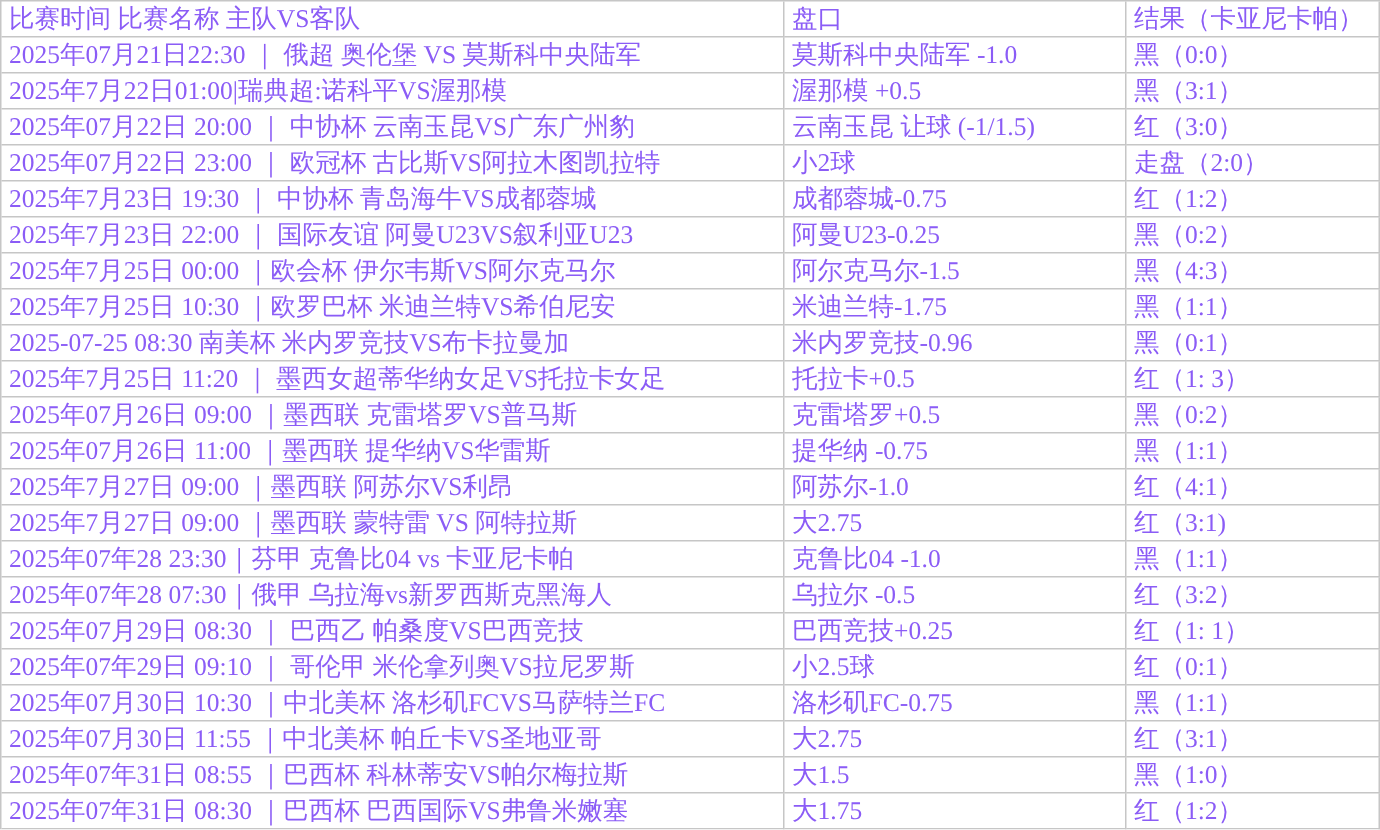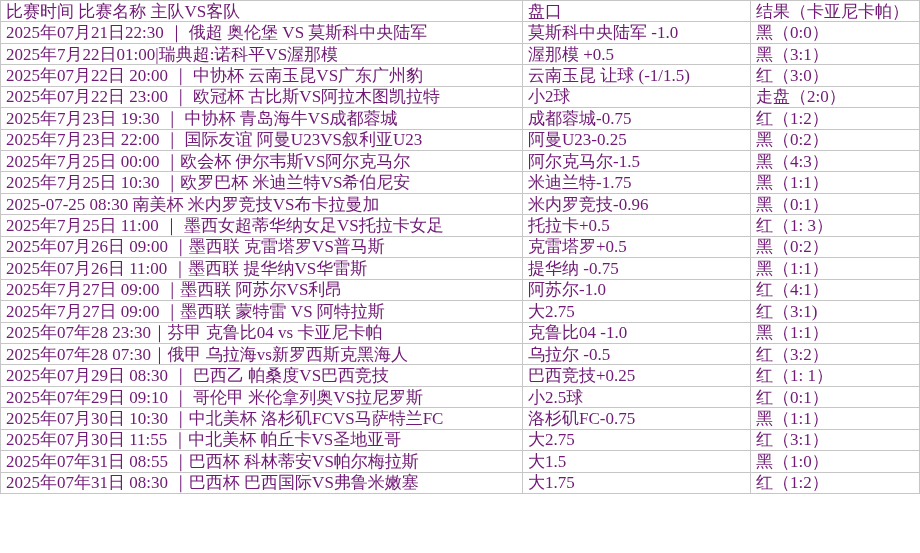--- a/index.html
+++ b/index.html
@@ -1,27 +1,27 @@
 <!DOCTYPE html>
 <html style="--grid: #c6c6c6;"><head>
 <meta charset="utf-8">
 <style>
   html, body { margin: 0; padding: 0; background: #ffffff; }
   .sheet {
     width: 920px;
-    height: 494px;
+    height: 553px;
     box-sizing: border-box;
     display: grid;
     grid-template-columns: 522px 228px 169px;
     grid-template-rows: repeat(23, 1fr);
     border-top: 1px solid var(--grid, #c6c6c6);
     border-left: 1px solid var(--grid, #c6c6c6);
     font-family: "Liberation Serif", "DejaVu Serif", serif;
     font-size: 17px;
-    color: #701a75;
+    color: #8b5cf6;
     background: #ffffff;
   }
   .row { display: contents; }
   .cell {
     box-sizing: border-box;
     border-right: 1px solid var(--grid, #c6c6c6);
     border-bottom: 1px solid var(--grid, #c6c6c6);
     display: flex;
     align-items: center;
     padding: 0 2px 0 5px;
@@ -88,21 +88,21 @@
     <div class="cell">黑（1:1）</div>
   </div>
 
   <div class="row">
     <div class="cell">2025-07-25 08:30 南美杯 米内罗竞技VS布卡拉曼加</div>
     <div class="cell">米内罗竞技-0.96</div>
     <div class="cell">黑（0:1）</div>
   </div>
 
   <div class="row">
-    <div class="cell">2025年7月25日 11:00 ｜ 墨西女超蒂华纳女足VS托拉卡女足</div>
+    <div class="cell">2025年7月25日 11:20 ｜ 墨西女超蒂华纳女足VS托拉卡女足</div>
     <div class="cell">托拉卡+0.5</div>
     <div class="cell">红（1: 3）</div>
   </div>
 
   <div class="row">
     <div class="cell">2025年07月26日 09:00 ｜墨西联 克雷塔罗VS普马斯</div>
     <div class="cell">克雷塔罗+0.5</div>
     <div class="cell">黑（0:2）</div>
   </div>
 

